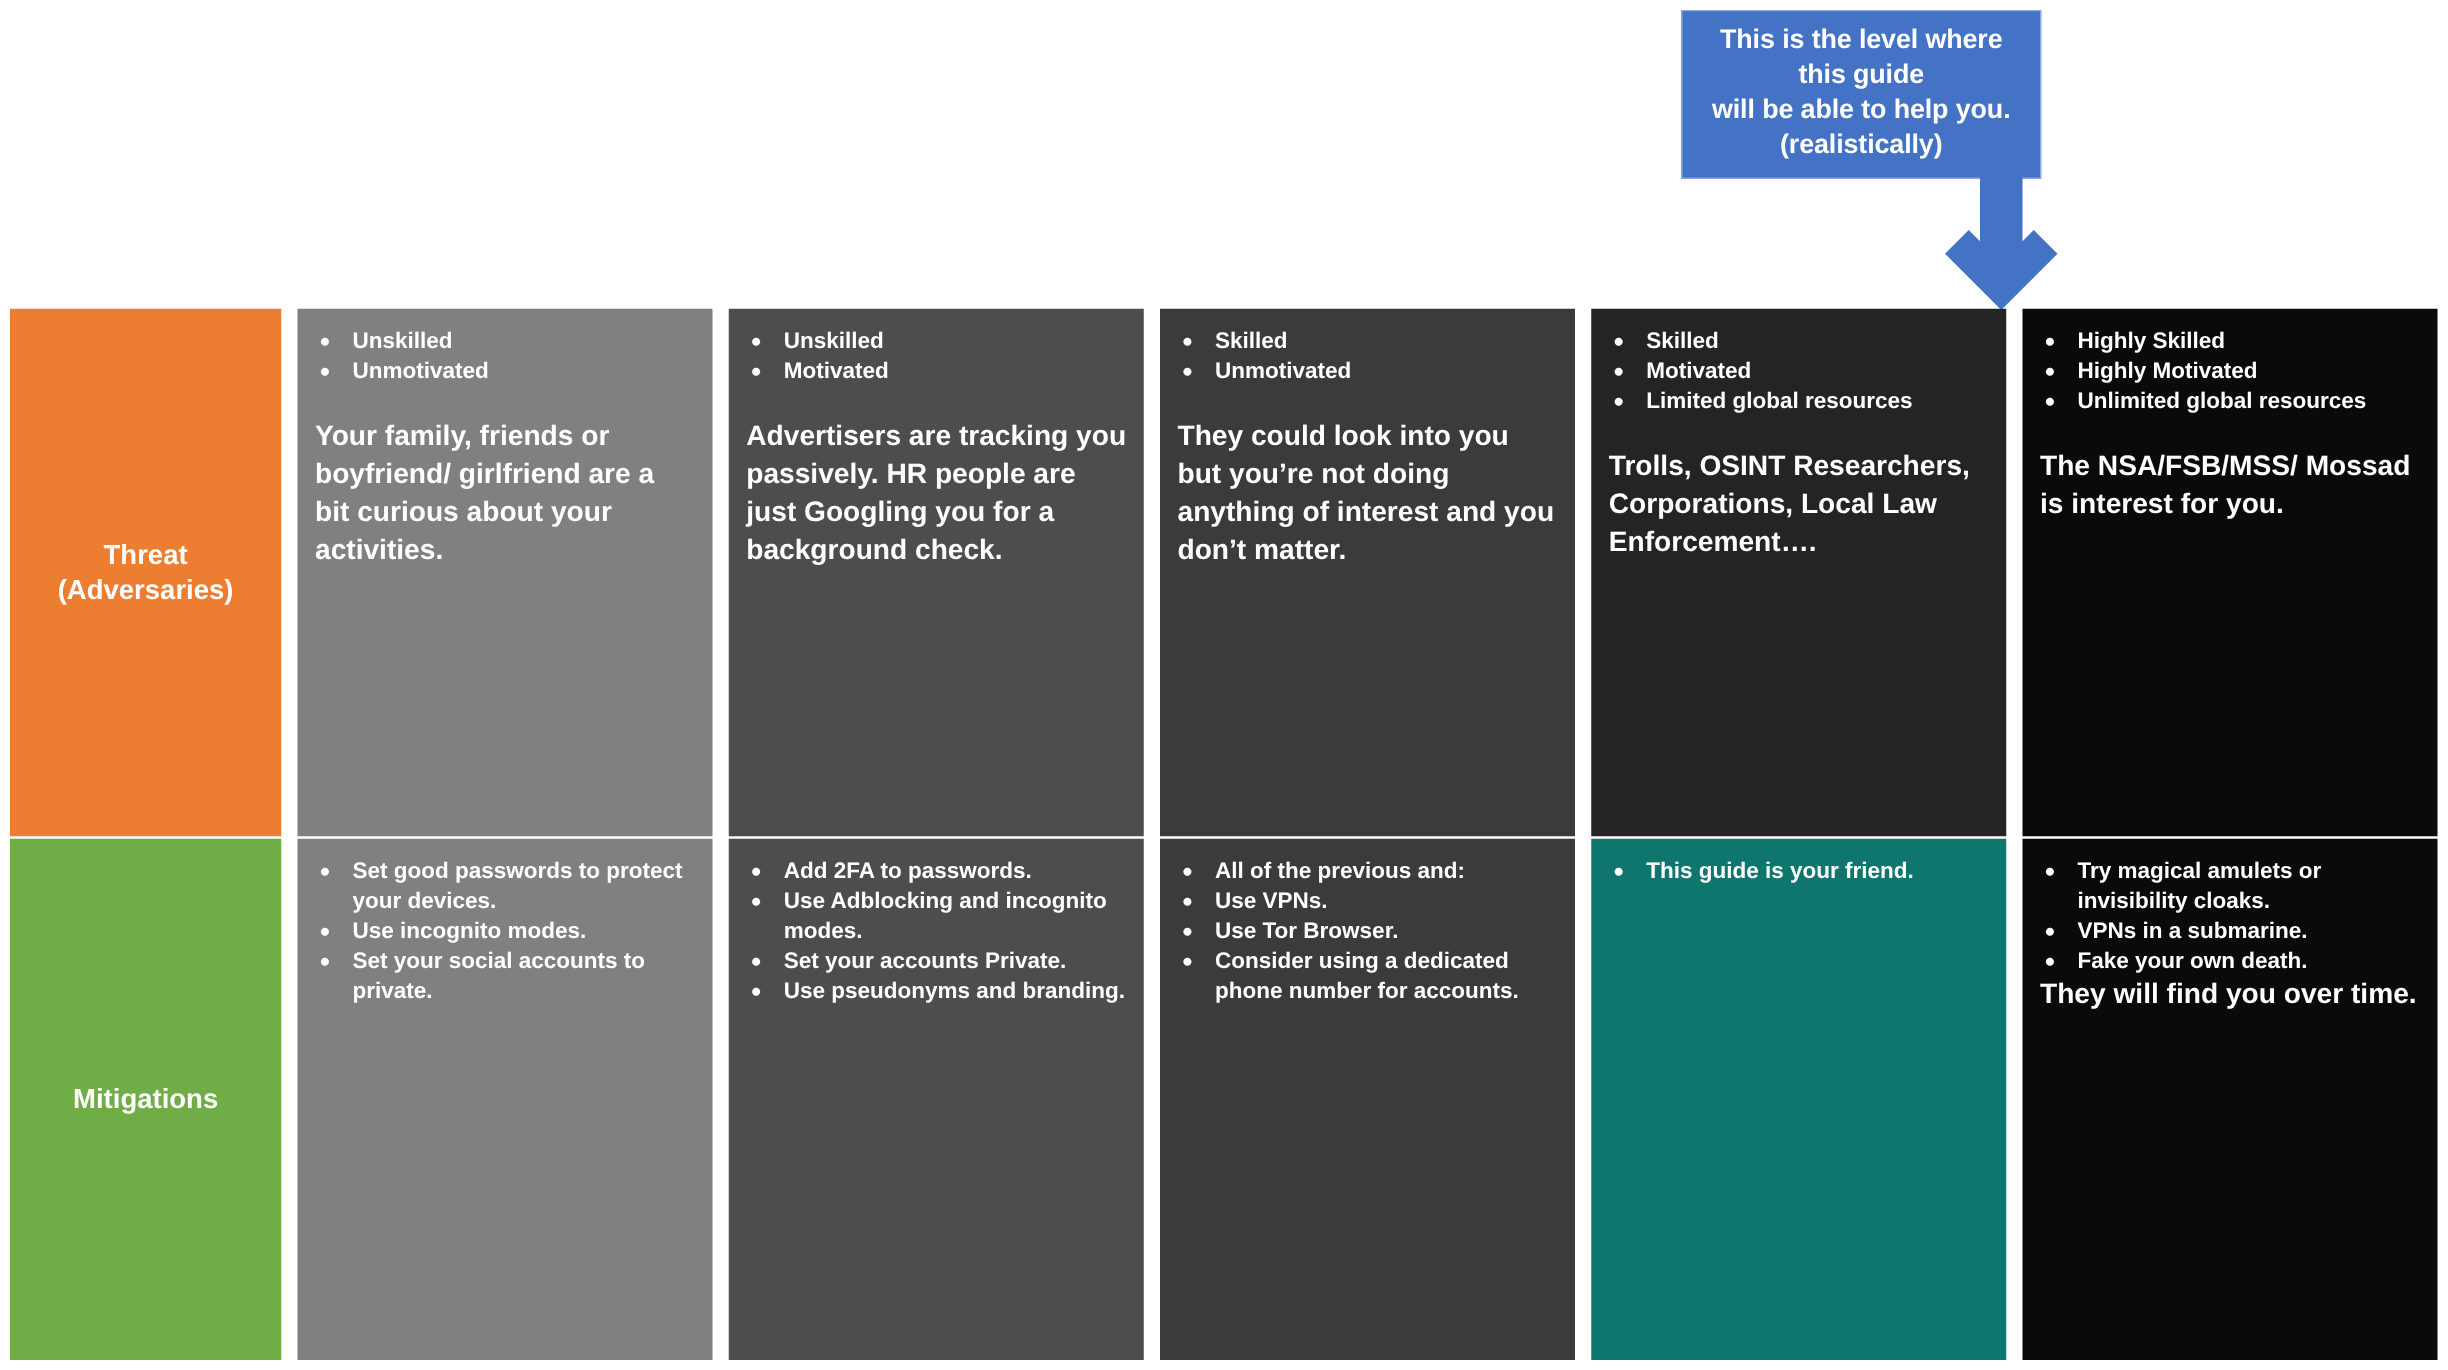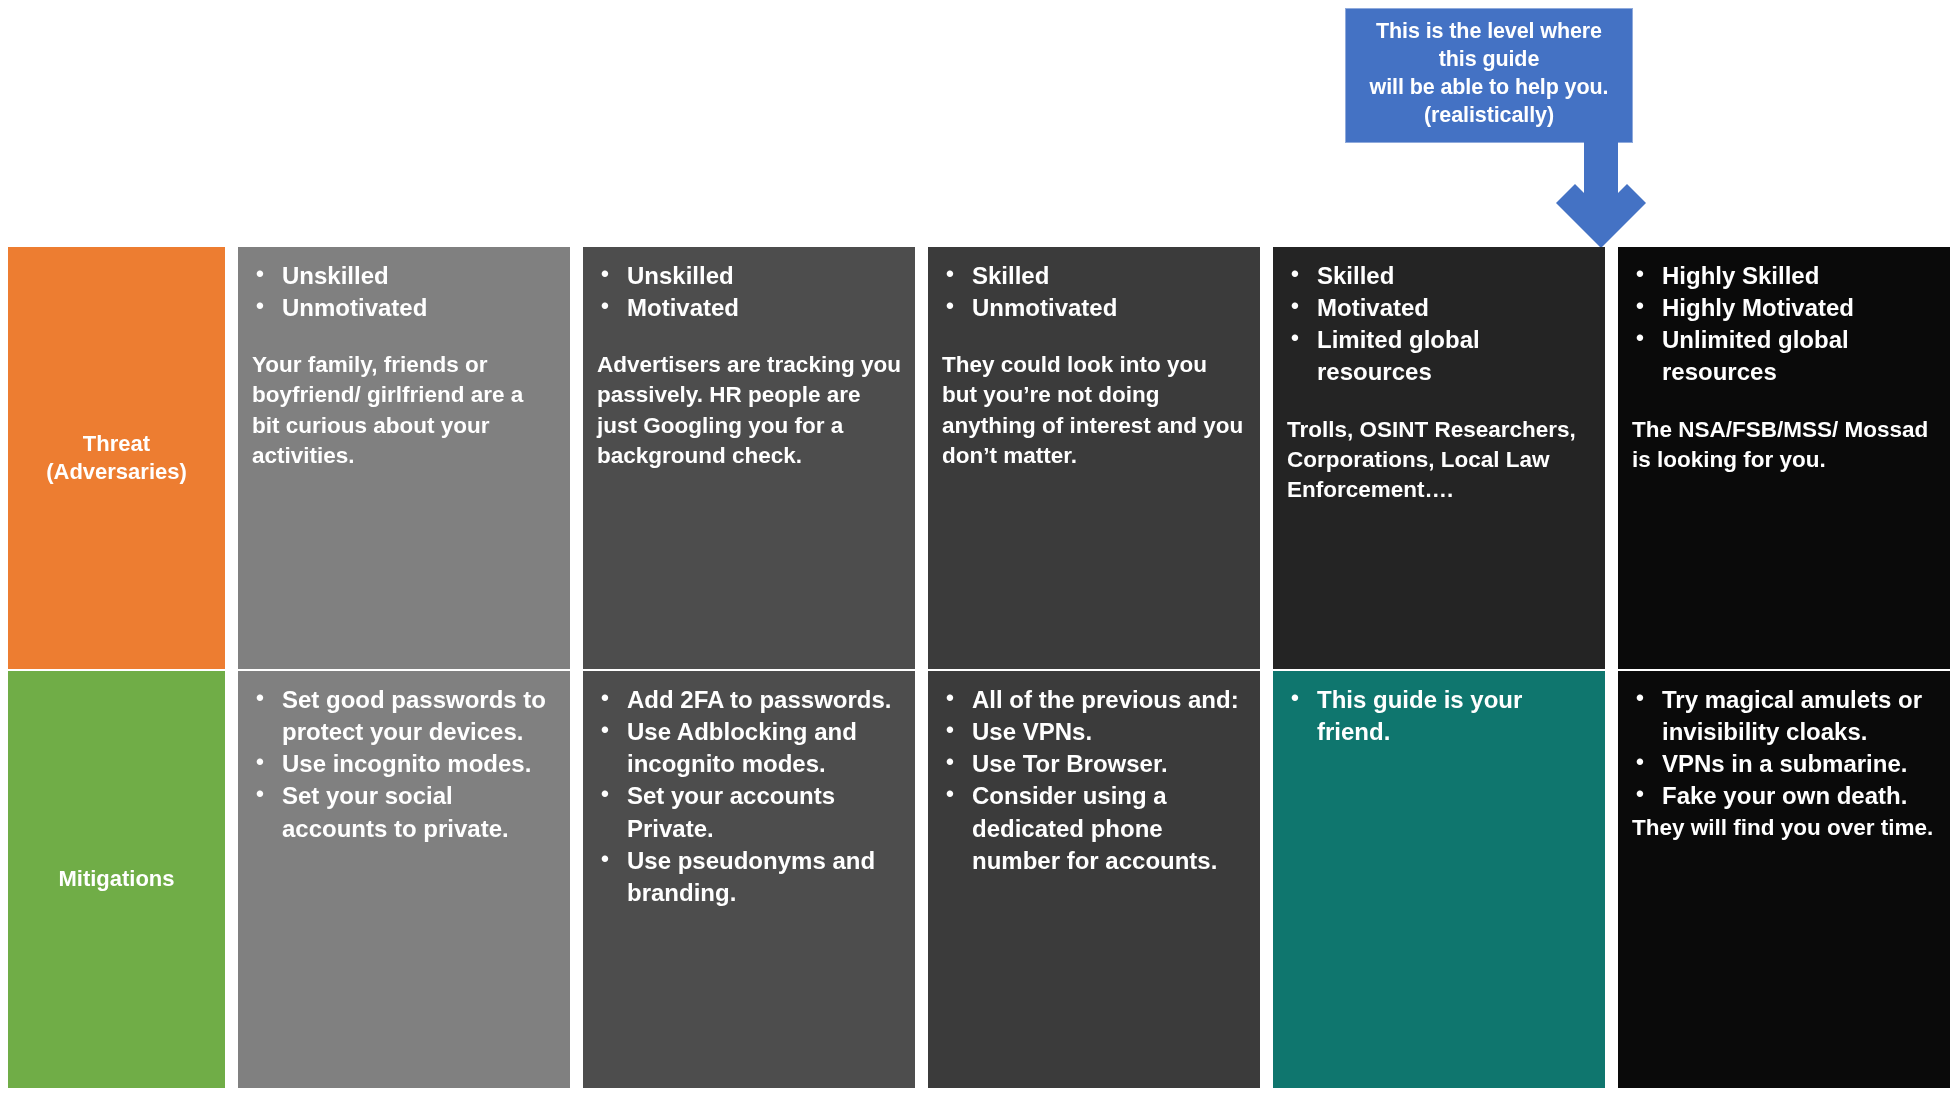--- a/index.html
+++ b/index.html
@@ -74,21 +74,21 @@
     padding: 13px 14px 10px 14px;
     overflow: hidden;
   }
   .cell-gap { width: 9px; flex: 0 0 9px; background: #ffffff; }
 
   .bullets { list-style: none; }
   .bullets li {
     position: relative;
     padding-left: 30px;
     color: #ffffff;
-    font-size: 24px;
+    font-size: 18px;
     font-weight: bold;
     line-height: 1.34;
   }
   .bullets li::before {
     content: "\2022";
     position: absolute;
     left: 4px; top: -1px;
     font-size: 22.5px;
   }
   .para {
@@ -165,21 +165,21 @@
         <div class="para para-spaced">Trolls, OSINT Researchers, Corporations, Local Law Enforcement….</div>
       </div>
       <div class="cell-gap"></div>
 
       <div class="cell" style="background:#0A0A0A">
         <ul class="bullets">
           <li>Highly Skilled</li>
           <li>Highly Motivated</li>
           <li>Unlimited global resources</li>
         </ul>
-        <div class="para para-spaced">The NSA/FSB/MSS/ Mossad is looking for you.</div>
+        <div class="para para-spaced">The NSA/FSB/MSS/ Mossad is interest for you.</div>
       </div>
     </div>
 
     <div class="row row-mitig">
       <div class="hdr hdr-mitig">
         <div class="hdr-label">Mitigations</div>
       </div>
       <div class="cell-gap"></div>
 
       <div class="cell" style="background:#808080">

